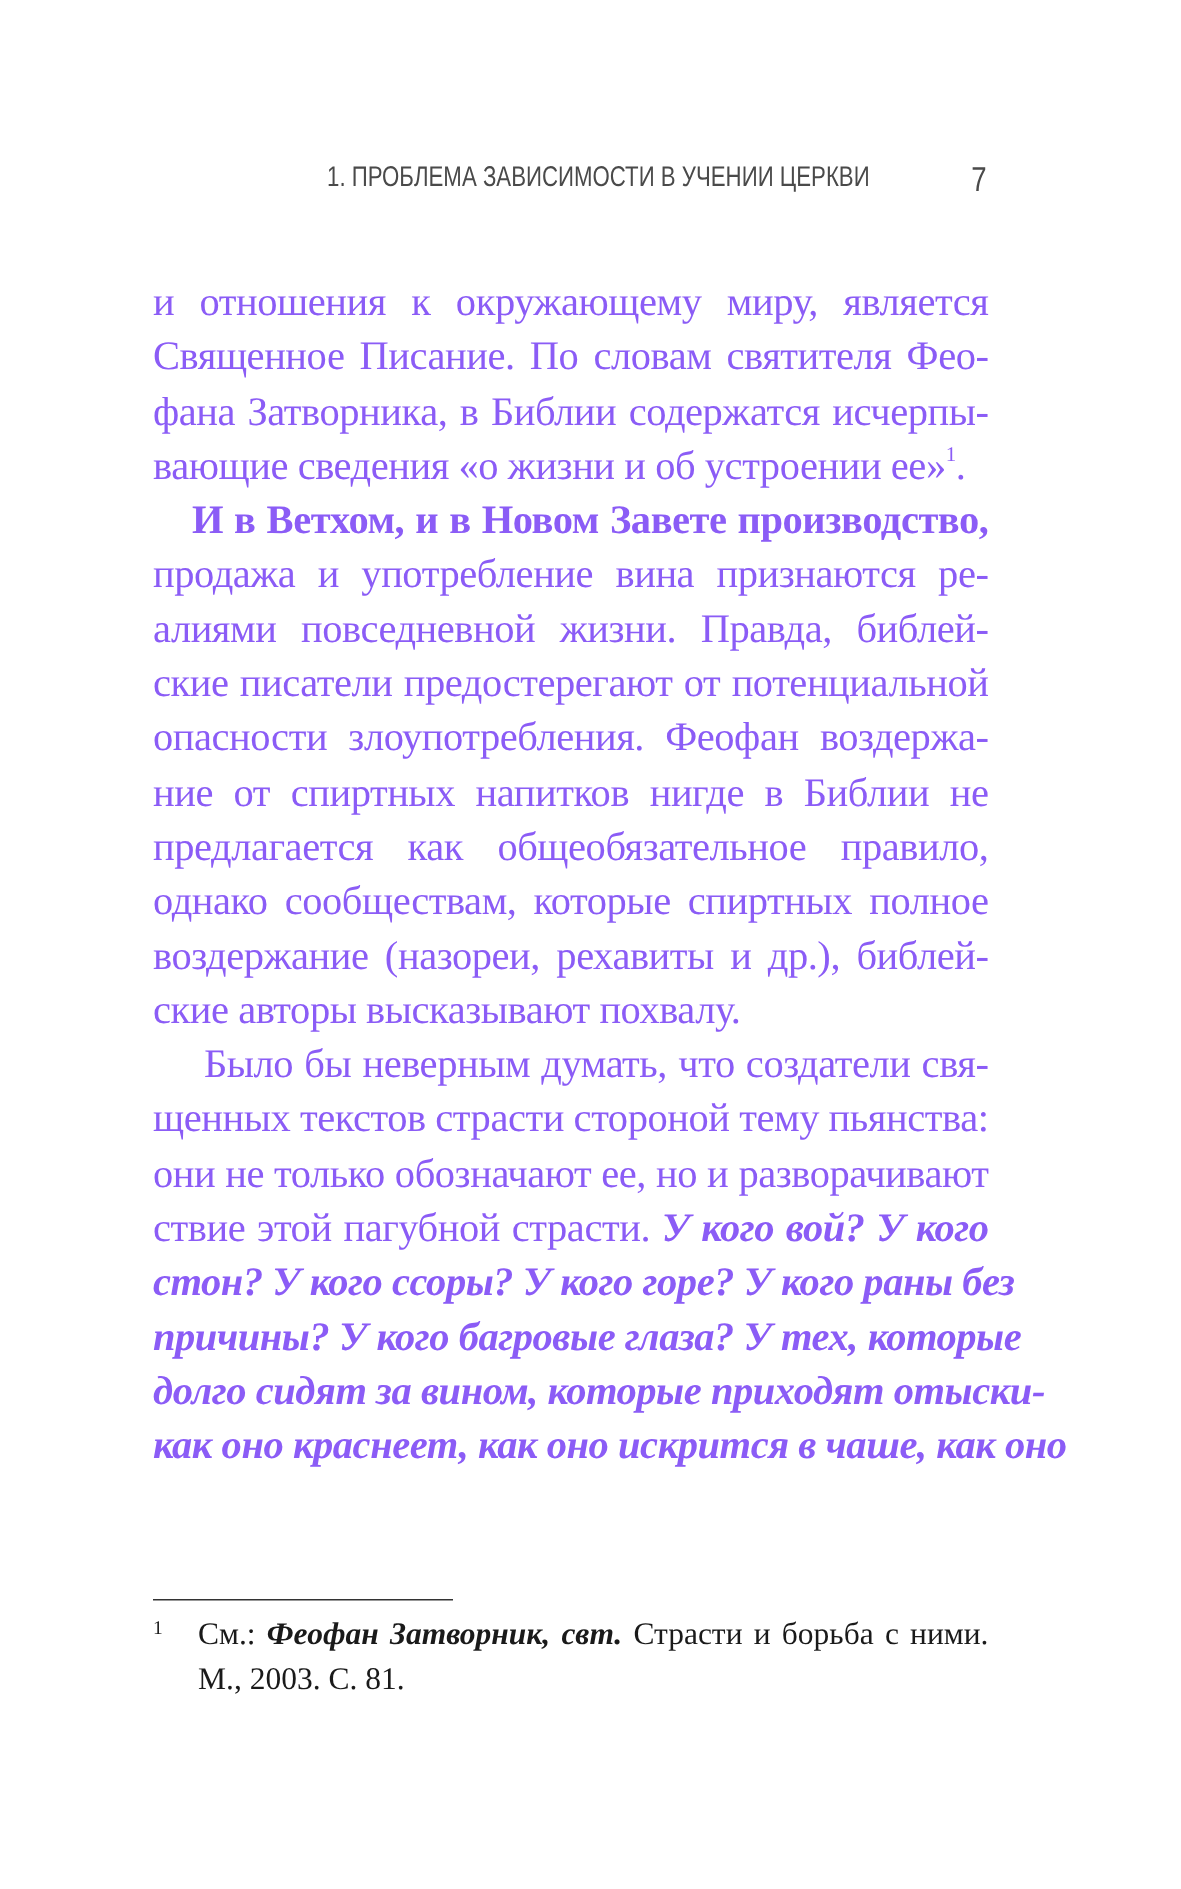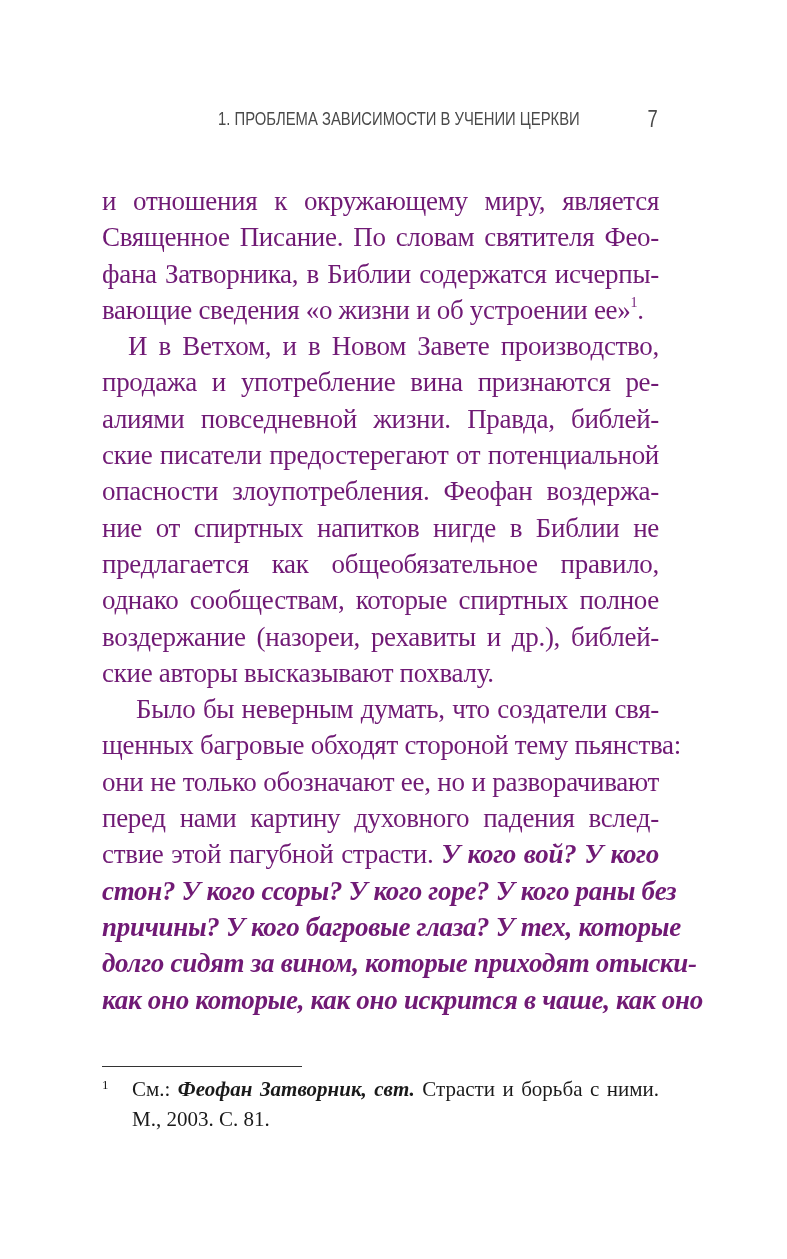--- a/index.html
+++ b/index.html
@@ -12,28 +12,28 @@
     font-family: "Liberation Sans", sans-serif; font-size: 19px; letter-spacing: 0px;
     color: #4a4a4a; transform: scaleX(0.78); transform-origin: right center; white-space: nowrap;
   }
   .page-number {
     position: absolute; right: 2px; top: -2px;
     font-family: "Liberation Sans", sans-serif; font-size: 23px; color: #4a4a4a;
     transform: scaleX(0.8); transform-origin: right center;
   }
   .body-text {
     position: absolute; left: 102px; top: 183px; width: 557px;
-    font-family: "Liberation Serif", serif; font-size: 27px; line-height: 36.3px; color: #701a75;
+    font-family: "Liberation Serif", serif; font-size: 27px; line-height: 36.3px; color: #8b5cf6;
   }
   .line {
     display: block; height: 36.3px; white-space: nowrap;
     text-align: justify; text-align-last: justify; letter-spacing: -0.3px;
   }
   .line.last { text-align-last: left; }
-  .line.indent { padding-left: 26px; }
+  .line.indent { padding-left: 26px; font-weight: bold; }
   .line.indent2 { padding-left: 34px; }
   .it { font-style: italic; font-weight: bold; }
   sup { font-size: 14px; vertical-align: 12px; line-height: 0; }
   .rule {
     position: absolute; left: 102px; top: 1066px; width: 200px; height: 1px; background: #333;
   }
   .footnote {
     position: absolute; left: 102px; top: 1074px; width: 557px;
     font-family: "Liberation Serif", serif; font-size: 21px; line-height: 30px; color: #1a1a1a;
   }
@@ -61,28 +61,27 @@
   <span class="line">алиями повседневной жизни. Правда, библей-</span>
   <span class="line">ские писатели предостерегают от потенциальной</span>
   <span class="line">опасности злоупотребления. Феофан воздержа-</span>
   <span class="line">ние от спиртных напитков нигде в Библии не</span>
   <span class="line">предлагается как общеобязательное правило,</span>
   <span class="line">однако сообществам, которые спиртных полное</span>
   <span class="line">воздержание (назореи, рехавиты и др.), библей-</span>
   <span class="line last">ские авторы высказывают похвалу.</span>
 
   <span class="line indent2">Было бы неверным думать, что создатели свя-</span>
-  <span class="line">щенных багровые обходят стороной тему пьянства:</span>
+  <span class="line">щенных текстов страсти стороной тему пьянства:</span>
   <span class="line">они не только обозначают ее, но и разворачивают</span>
-  <span class="line">перед нами картину духовного падения вслед-</span>
   <span class="line"><span>ствие этой пагубной страсти. </span><span class="it">У кого вой? У кого</span></span>
   <span class="line it">стон? У кого ссоры? У кого горе? У кого раны без</span>
   <span class="line it">причины? У кого багровые глаза? У тех, которые</span>
   <span class="line it">долго сидят за вином, которые приходят отыски-</span>
-  <span class="line it">как оно которые, как оно искрится в чаше, как оно</span>
+  <span class="line it">как оно краснеет, как оно искрится в чаше, как оно</span>
 </div>
 
 <div class="rule"></div>
 
 <div class="footnote">
   <span class="fn-mark">1</span>
   <span class="fn-line"><span>См.: </span><span class="it">Феофан Затворник, свт.</span><span> Страсти и борьба с ними.</span></span>
   <span class="fn-line last">М., 2003. С. 81.</span>
 </div>
 

